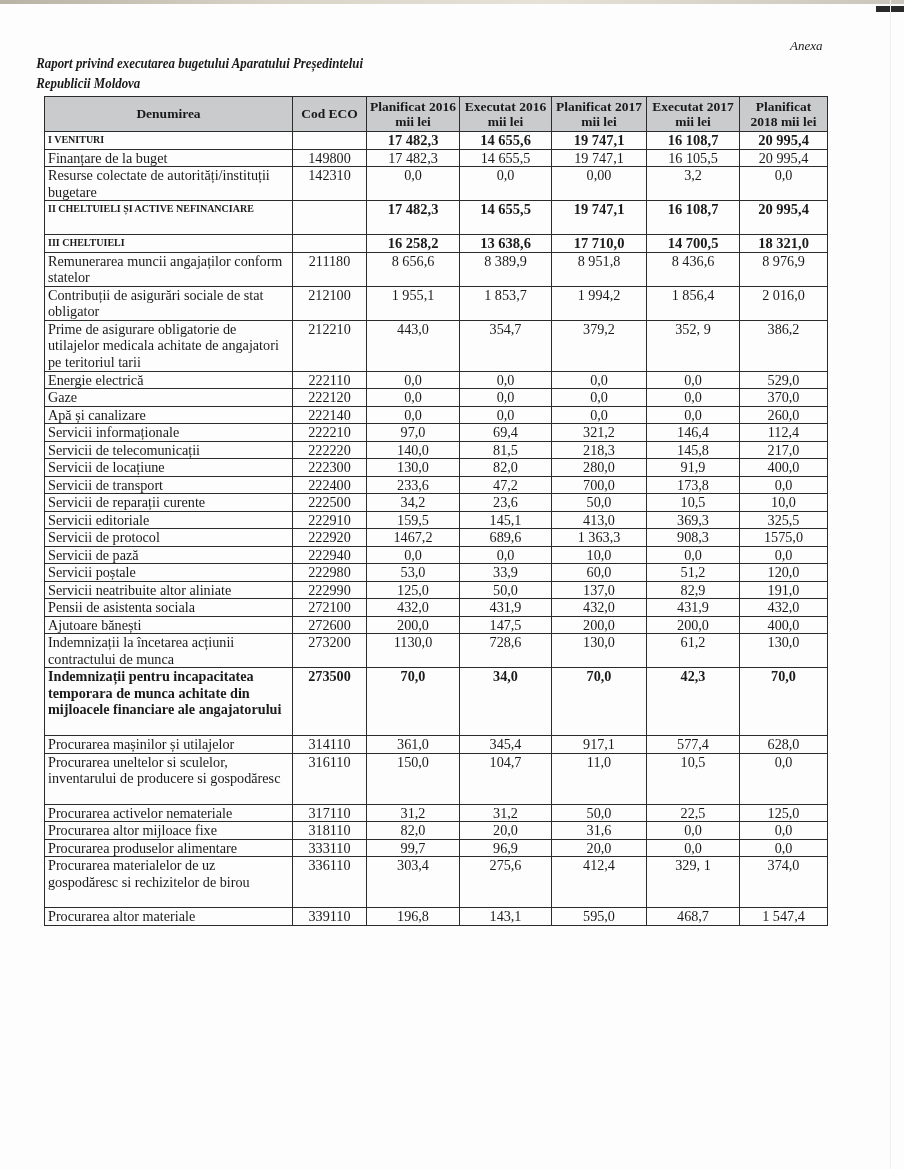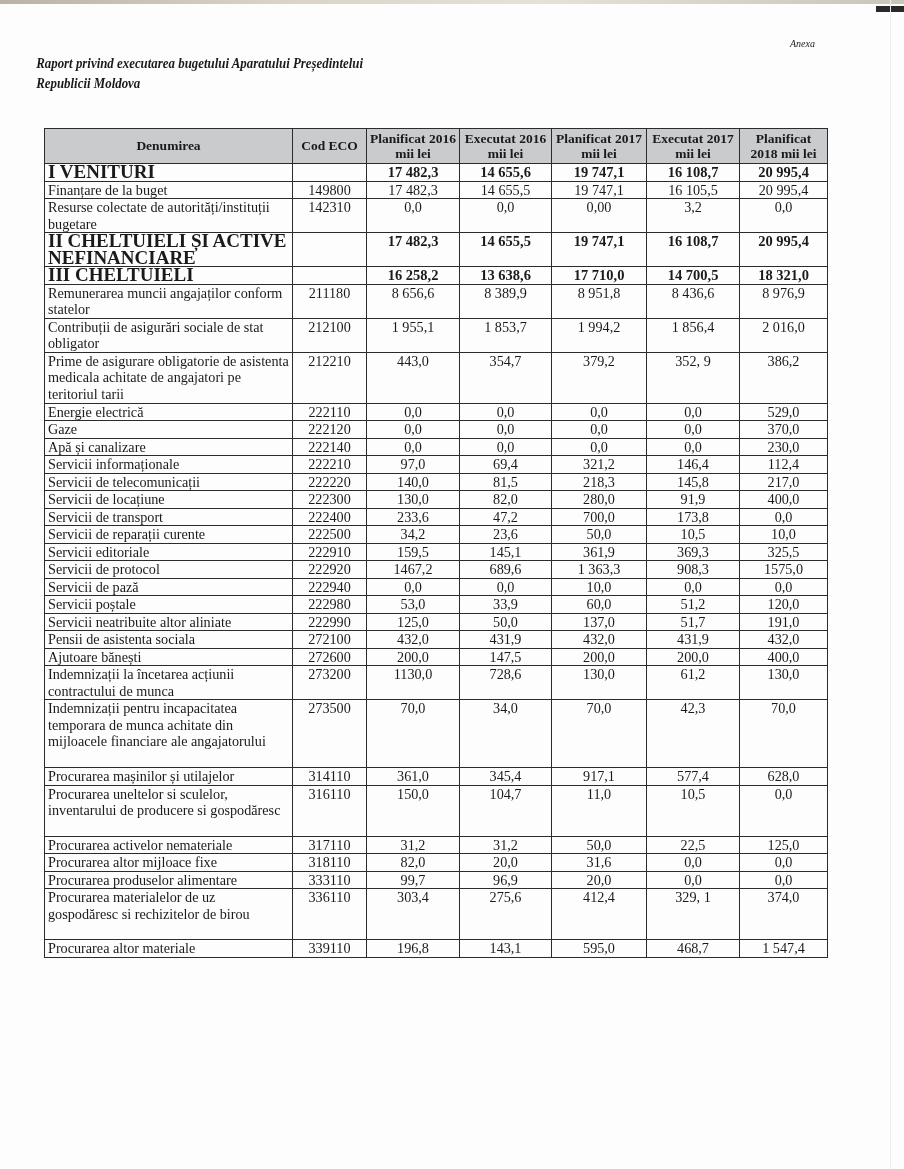--- a/index.html
+++ b/index.html
@@ -3,43 +3,43 @@
 <meta charset="utf-8">
 <style>
   html, body { margin: 0; padding: 0; }
   body {
     width: 904px; height: 1169px; background: #fdfdfd; position: relative; overflow: hidden;
     font-family: "Liberation Serif", "DejaVu Serif", serif; color: #1a1a1a;
   }
   .scan-top { position: absolute; left: 0; top: 0; width: 904px; height: 4px;
     background: linear-gradient(90deg, #b9b3a6 0%, #d8d3c6 30%, #e6e2d8 60%, #c9c5bb 100%); }
   .scan-corner { position: absolute; right: 0; top: 6px; width: 28px; height: 6px; background: #2a2a2a; }
-  .annex { position: absolute; left: 790px; top: 38px; font-style: italic; font-size: 10px; }
+  .annex { position: absolute; left: 790px; top: 38px; font-style: italic; font-size: 13px; }
   .title { position: absolute; left: 0; width: 904px; top: 54px; text-align: left;
     font-weight: bold; font-style: italic; font-size: 14px; line-height: 20px; }
   .title div { transform: scaleX(0.92); }
   table.budget {
-    position: absolute; left: 44px; top: 128px; width: 783px;
+    position: absolute; left: 44px; top: 96px; width: 783px;
     border-collapse: collapse; table-layout: fixed; font-size: 14.2px; line-height: 16.5px;
   }
   table.budget th, table.budget td { border: 1px solid #2b2b2b; padding: 0 3px; vertical-align: top; }
   table.budget th { background: #c9cbcd; font-weight: bold; font-size: 13.5px; line-height: 15.5px;
     text-align: center; vertical-align: middle; height: 34px; padding: 0 2px; }
   td.name { text-align: left; }
   td.code, td.num { text-align: center; }
   td.mid { vertical-align: middle; margin-top: 25px; }
-  tr.section td { font-weight: bold; font-size: 19px; }
+  tr.section td { font-weight: bold; font-size: 10px; }
   tr.section td.num { font-size: 14.5px; vertical-align: bottom; }
   tr.section.vtop td.num { vertical-align: top; }
   col.c0 { width: 248px; } col.c1 { width: 74px; } col.c2 { width: 93px; } col.c3 { width: 92px; }
   col.c4 { width: 95px; } col.c5 { width: 93px; } col.c6 { width: 88px; }
   tr.r1 td { height: 16px; }
   tr.r2 td { height: 33px; }
   tr.r3 td { height: 50px; }
-  tr.r4 td { height: 67px; }
+  tr.r4 td { height: 67px; font-weight: bold; }
   .right-edge { position: absolute; left: 890px; top: 0; width: 1px; height: 1169px; background: #eee; }
 </style>
 </head>
 <body>
 
 <div class="scan-top"></div>
 <div class="scan-corner"></div>
 <div class="right-edge"></div>
 
 <div class="annex">Anexa</div>
@@ -127,21 +127,21 @@
       <tr class="r2">
         <td class="name">Contribuții de asigurări sociale de stat obligator</td>
         <td class="code">212100</td>
         <td class="num">1 955,1</td>
         <td class="num">1 853,7</td>
         <td class="num">1 994,2</td>
         <td class="num">1 856,4</td>
         <td class="num">2 016,0</td>
       </tr>
       <tr class="r3">
-        <td class="name">Prime de asigurare obligatorie de asistenta medicala achitate de angajatori pe teritoriul tarii</td>
+        <td class="name">Prime de asigurare obligatorie de utilajelor medicala achitate de angajatori pe teritoriul tarii</td>
         <td class="code">212210</td>
         <td class="num">443,0</td>
         <td class="num">354,7</td>
         <td class="num">379,2</td>
         <td class="num">352, 9</td>
         <td class="num">386,2</td>
       </tr>
       <tr class="r1">
         <td class="name">Energie electrică</td>
         <td class="code">222110</td>
@@ -160,21 +160,21 @@
         <td class="num">0,0</td>
         <td class="num">370,0</td>
       </tr>
       <tr class="r1">
         <td class="name">Apă și canalizare</td>
         <td class="code">222140</td>
         <td class="num">0,0</td>
         <td class="num">0,0</td>
         <td class="num">0,0</td>
         <td class="num">0,0</td>
-        <td class="num">230,0</td>
+        <td class="num">260,0</td>
       </tr>
       <tr class="r1">
         <td class="name">Servicii informaționale</td>
         <td class="code">222210</td>
         <td class="num">97,0</td>
         <td class="num">69,4</td>
         <td class="num">321,2</td>
         <td class="num">146,4</td>
         <td class="num">112,4</td>
       </tr>
@@ -212,21 +212,21 @@
         <td class="num">23,6</td>
         <td class="num">50,0</td>
         <td class="num">10,5</td>
         <td class="num">10,0</td>
       </tr>
       <tr class="r1">
         <td class="name">Servicii editoriale</td>
         <td class="code">222910</td>
         <td class="num">159,5</td>
         <td class="num">145,1</td>
-        <td class="num">361,9</td>
+        <td class="num">413,0</td>
         <td class="num">369,3</td>
         <td class="num">325,5</td>
       </tr>
       <tr class="r1">
         <td class="name">Servicii de protocol</td>
         <td class="code">222920</td>
         <td class="num">1467,2</td>
         <td class="num">689,6</td>
         <td class="num">1 363,3</td>
         <td class="num">908,3</td>
@@ -249,21 +249,21 @@
         <td class="num">60,0</td>
         <td class="num">51,2</td>
         <td class="num">120,0</td>
       </tr>
       <tr class="r1">
         <td class="name">Servicii neatribuite altor aliniate</td>
         <td class="code">222990</td>
         <td class="num">125,0</td>
         <td class="num">50,0</td>
         <td class="num">137,0</td>
-        <td class="num">51,7</td>
+        <td class="num">82,9</td>
         <td class="num">191,0</td>
       </tr>
       <tr class="r1">
         <td class="name">Pensii de asistenta sociala</td>
         <td class="code">272100</td>
         <td class="num">432,0</td>
         <td class="num">431,9</td>
         <td class="num">432,0</td>
         <td class="num">431,9</td>
         <td class="num">432,0</td>

